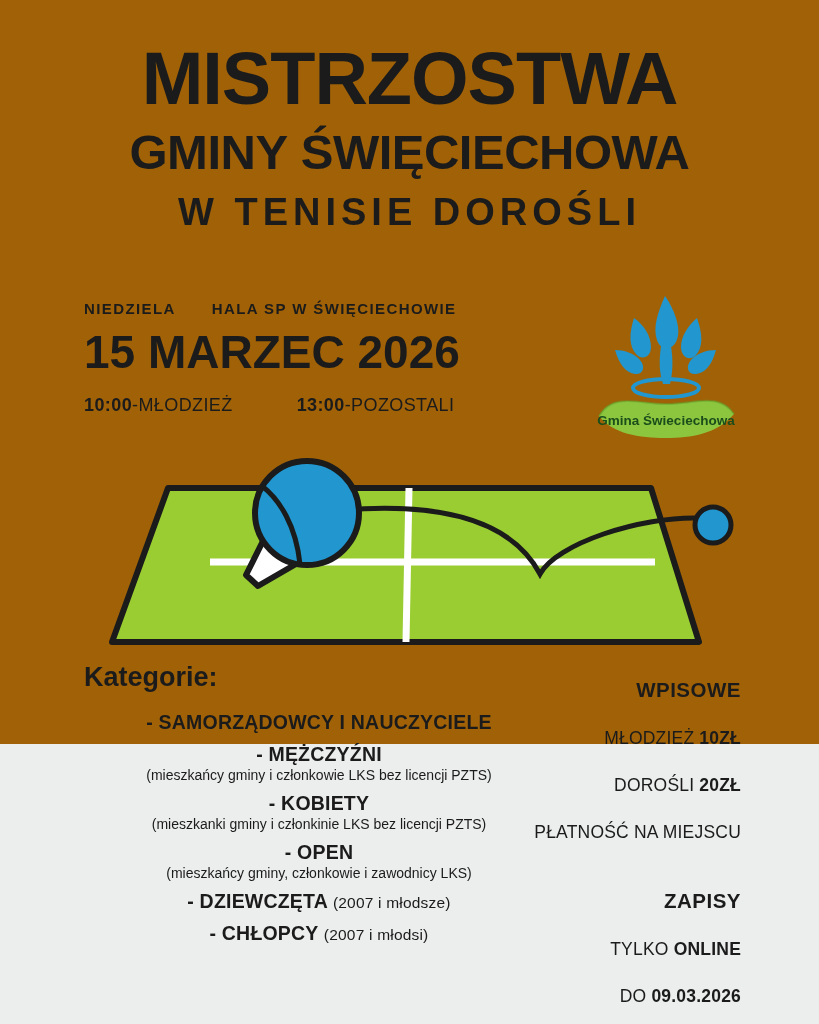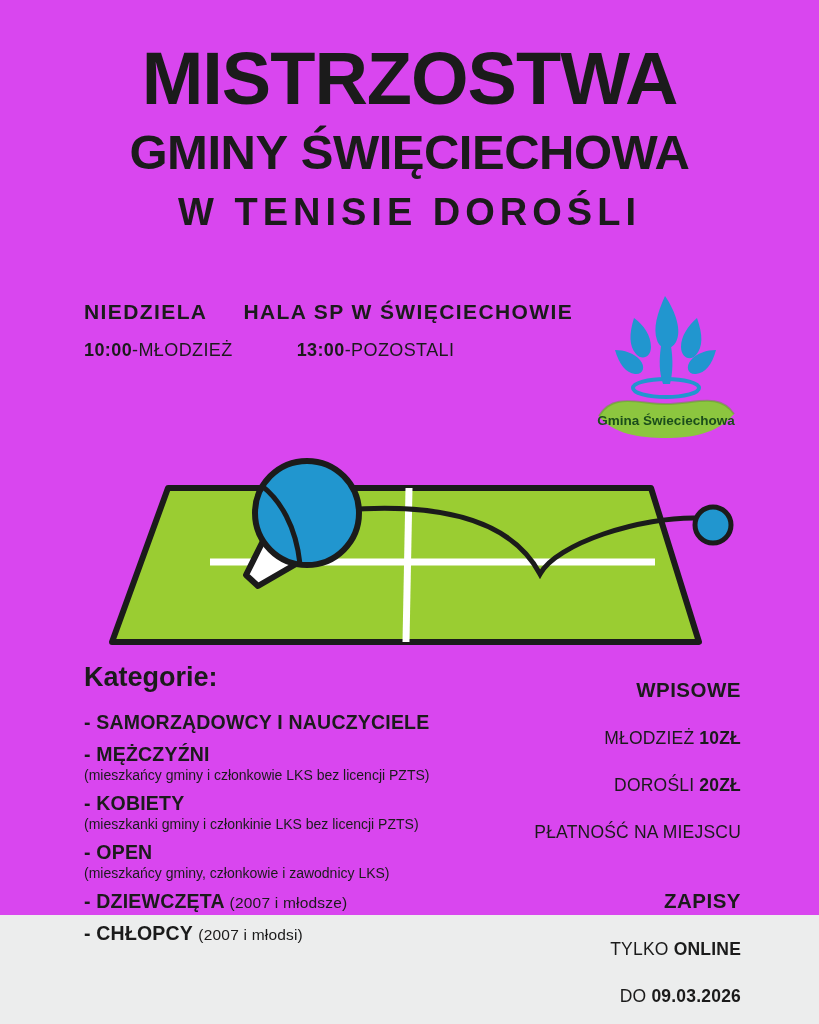--- a/index.html
+++ b/index.html
@@ -3,21 +3,21 @@
 <meta charset="utf-8">
 <style>
   * { box-sizing: border-box; margin: 0; padding: 0; }
   html, body {
     width: 819px; height: 1024px;
     background: #eceded;
     font-family: "Liberation Sans", sans-serif;
     color: #1c1c1c;
     overflow: hidden;
   }
-  .poster { position: relative; width: 819px; height: 915px; background: #d946ef; }
+  .poster { position: relative; width: 819px; height: 744px; background: #a16207; }
 
   
   .title-block { padding-top: 44px; text-align: center; }
   .title-main {
     font-size: 74px; font-weight: 900; letter-spacing: -1px;
     line-height: 0.95; color: #1b1b1b;
   }
   .title-second {
     margin-top: 14px;
     font-size: 49px; line-height: 1.0; color: #1b1b1b;
@@ -26,21 +26,21 @@
   .title-second .bold { font-weight: 900; }
   .title-second .light { font-weight: 700; }
   .title-third {
     margin-top: 14px;
     font-size: 38px; font-weight: 700; letter-spacing: 5px; color: #1b1b1b;
   }
 
   
   .info { position: absolute; left: 84px; top: 300px; width: 520px; }
   .info-row1 {
-    font-size: 21px; font-weight: 700; letter-spacing: 1.4px; color: #1b1b1b;
+    font-size: 15px; font-weight: 700; letter-spacing: 1.4px; color: #1b1b1b;
     display: flex; gap: 36px; text-align: center;
   }
   .info-date {
     margin-top: 8px;
     font-size: 46px; font-weight: 900; letter-spacing: 0px; color: #1b1b1b;
   }
   .info-times {
     margin-top: 16px; display: flex; gap: 64px;
     font-size: 18px; letter-spacing: 0.4px; color: #1b1b1b;
   }
@@ -50,21 +50,21 @@
   
   .logo { position: absolute; right: 78px; top: 288px; width: 150px; height: 156px; margin-left: 27px; }
   .logo svg { display:block; }
 
   
   .illu { position: absolute; left: 0; top: 440px; width: 819px; height: 230px; }
 
   
   .cats { position: absolute; left: 84px; top: 662px; width: 470px; }
   .cats-title { font-size: 27px; font-weight: 700; margin-bottom: 18px; color: #1b1b1b; }
-  .cat { margin-bottom: 9px; }
+  .cat { margin-bottom: 9px; text-align: center; }
   .cat-name { font-size: 19.5px; font-weight: 900; color: #1b1b1b; letter-spacing: 0.2px; }
   .cat-name .suffix { font-weight: 500; font-size: 15.5px; }
   .cat-note { font-size: 14px; font-weight: 500; color: #1b1b1b; margin-top: 1px; }
 
   
   .right { position: absolute; right: 78px; top: 678px; width: 300px; text-align: right; }
   .r-head { font-size: 20.5px; font-weight: 900; letter-spacing: 0.5px; color: #1b1b1b; }
   .r-line { font-size: 17.5px; font-weight: 500; margin-top: 26px; color: #1b1b1b; letter-spacing: 0.2px; }
   .r-line b { font-weight: 900; }
   .r-gap { height: 46px; }
@@ -84,20 +84,21 @@
       <span class="light">ŚWIĘCIECHOWA</span>
     </div>
     <div class="title-third">W TENISIE DOROŚLI</div>
   </div>
 
   <div class="info">
     <div class="info-row1">
       <span>NIEDZIELA</span>
       <span>HALA SP W ŚWIĘCIECHOWIE</span>
     </div>
+    <div class="info-date">15 MARZEC 2026</div>
     <div class="info-times">
       <div>
         <span class="h">10:00</span><span class="t">-MŁODZIEŻ</span>
       </div>
       <div>
         <span class="h">13:00</span><span class="t">-POZOSTALI</span>
       </div>
     </div>
   </div>
 

